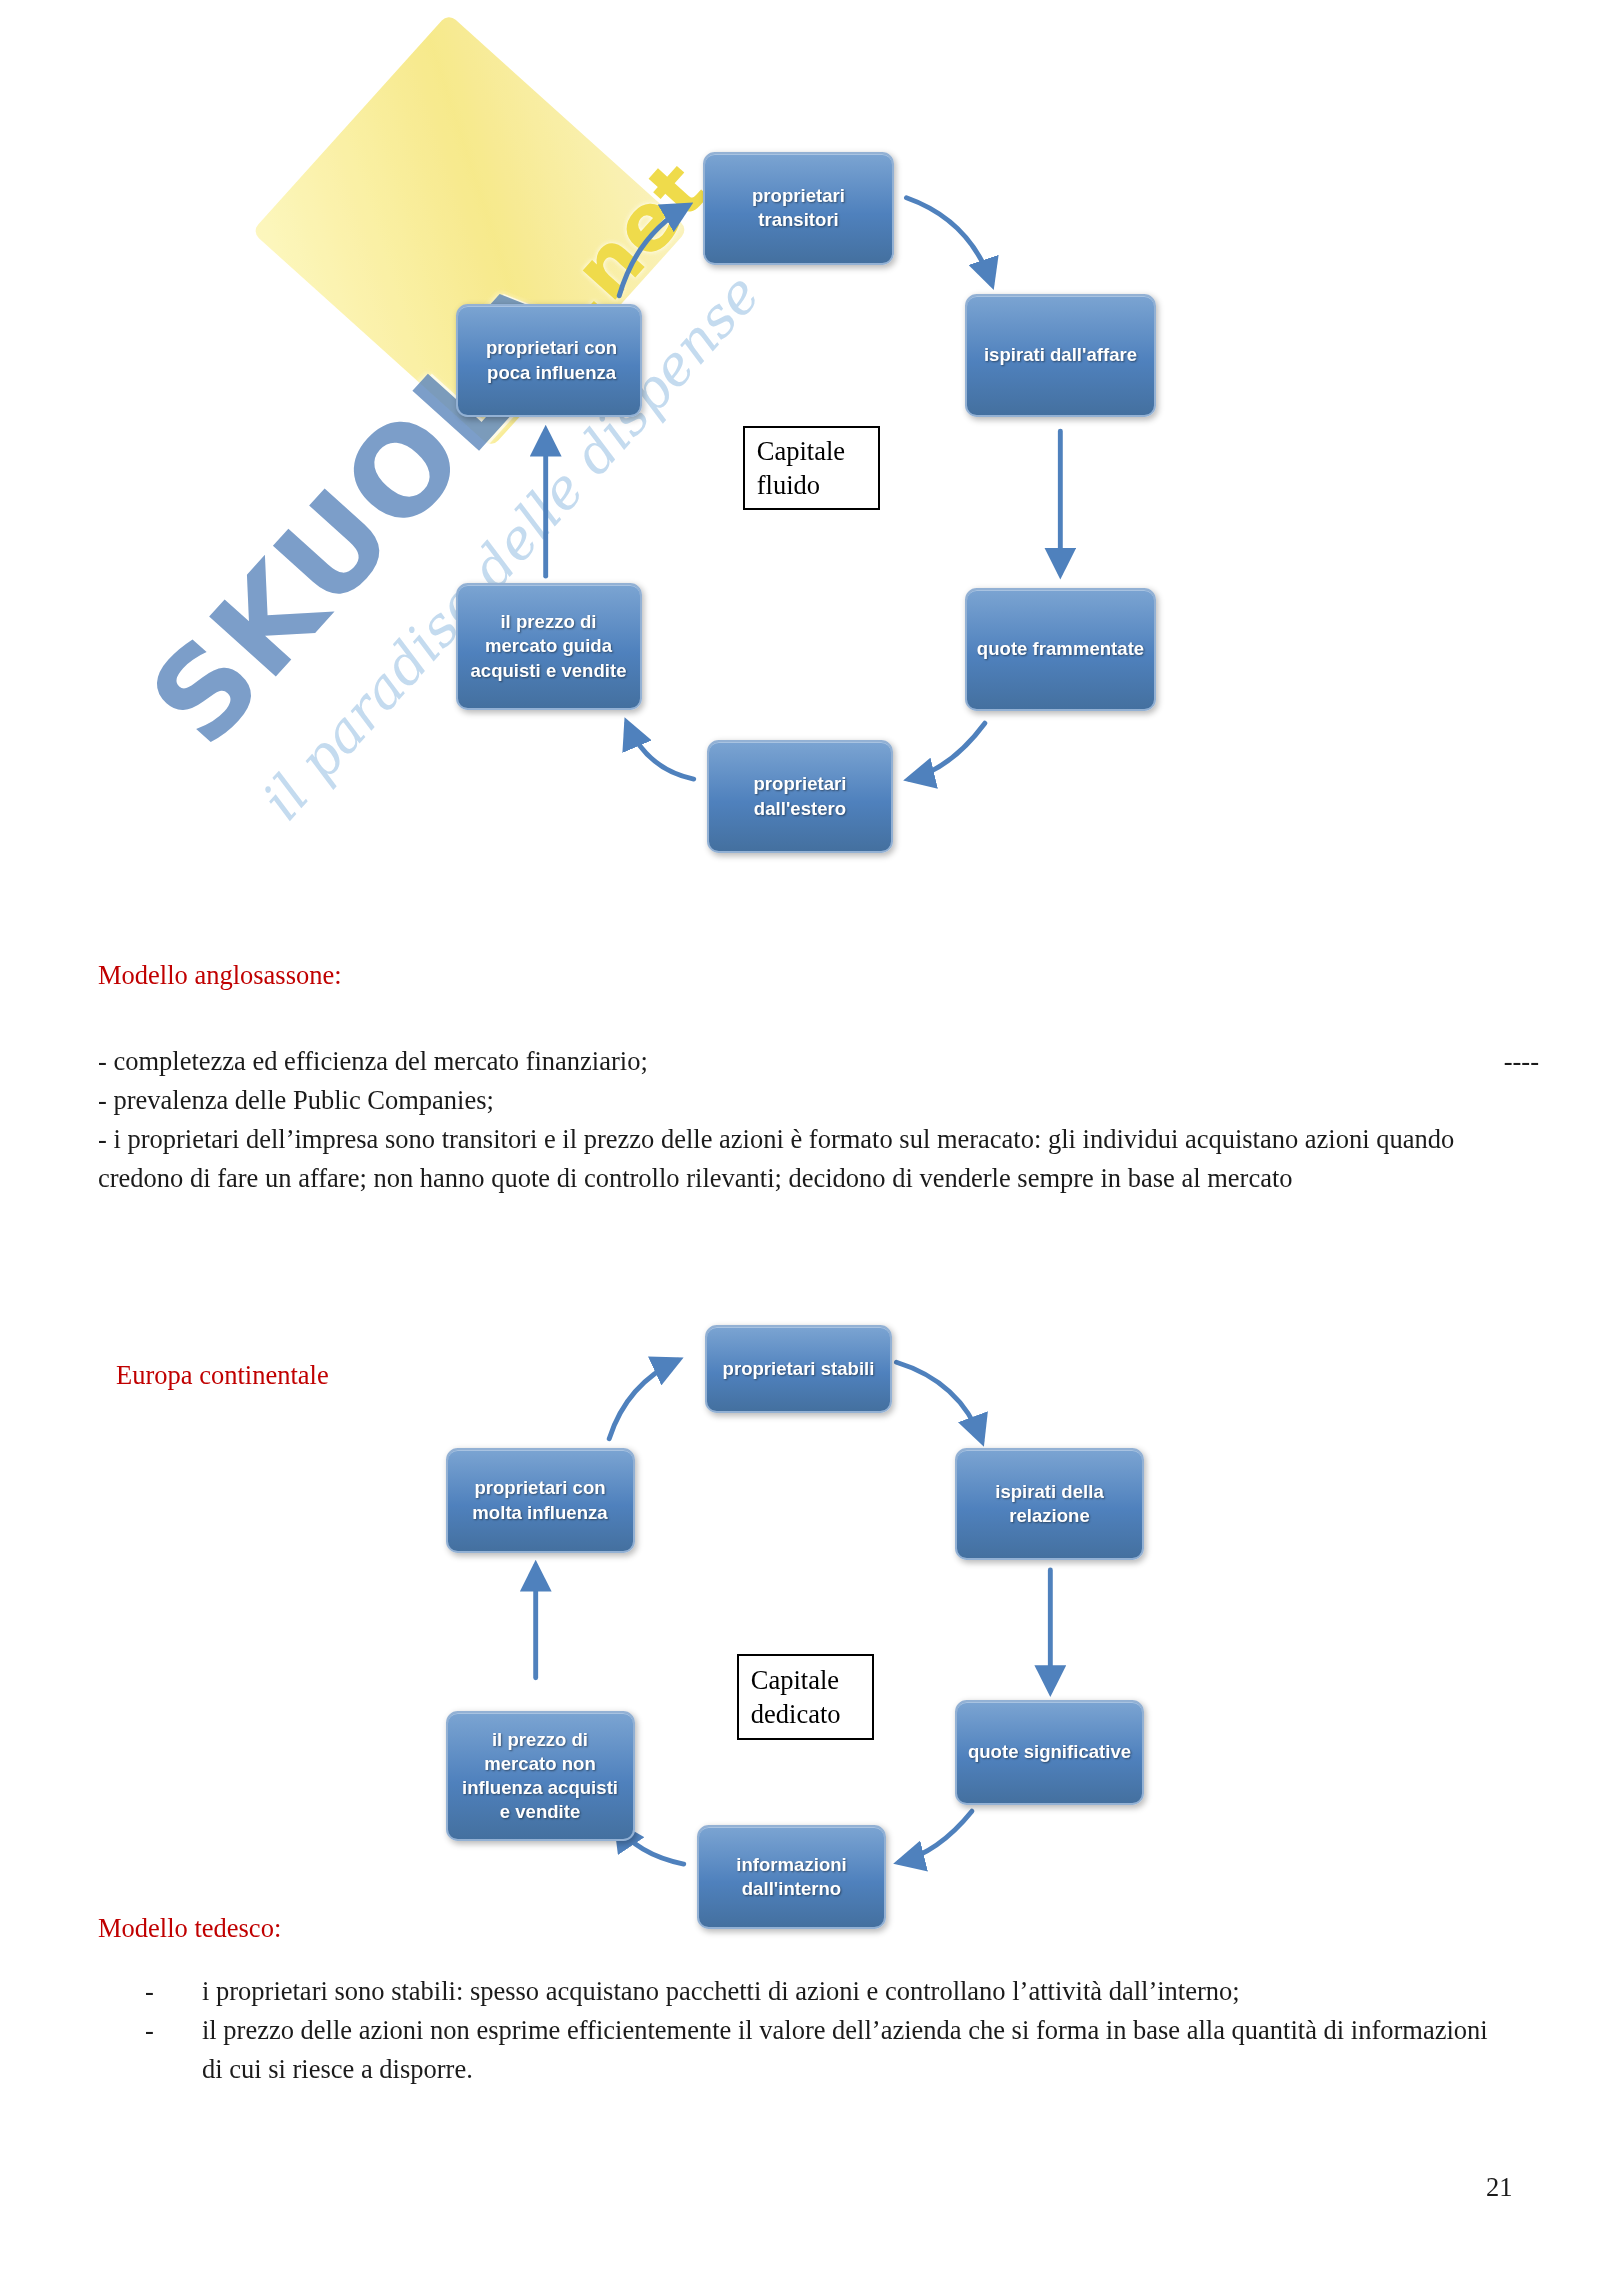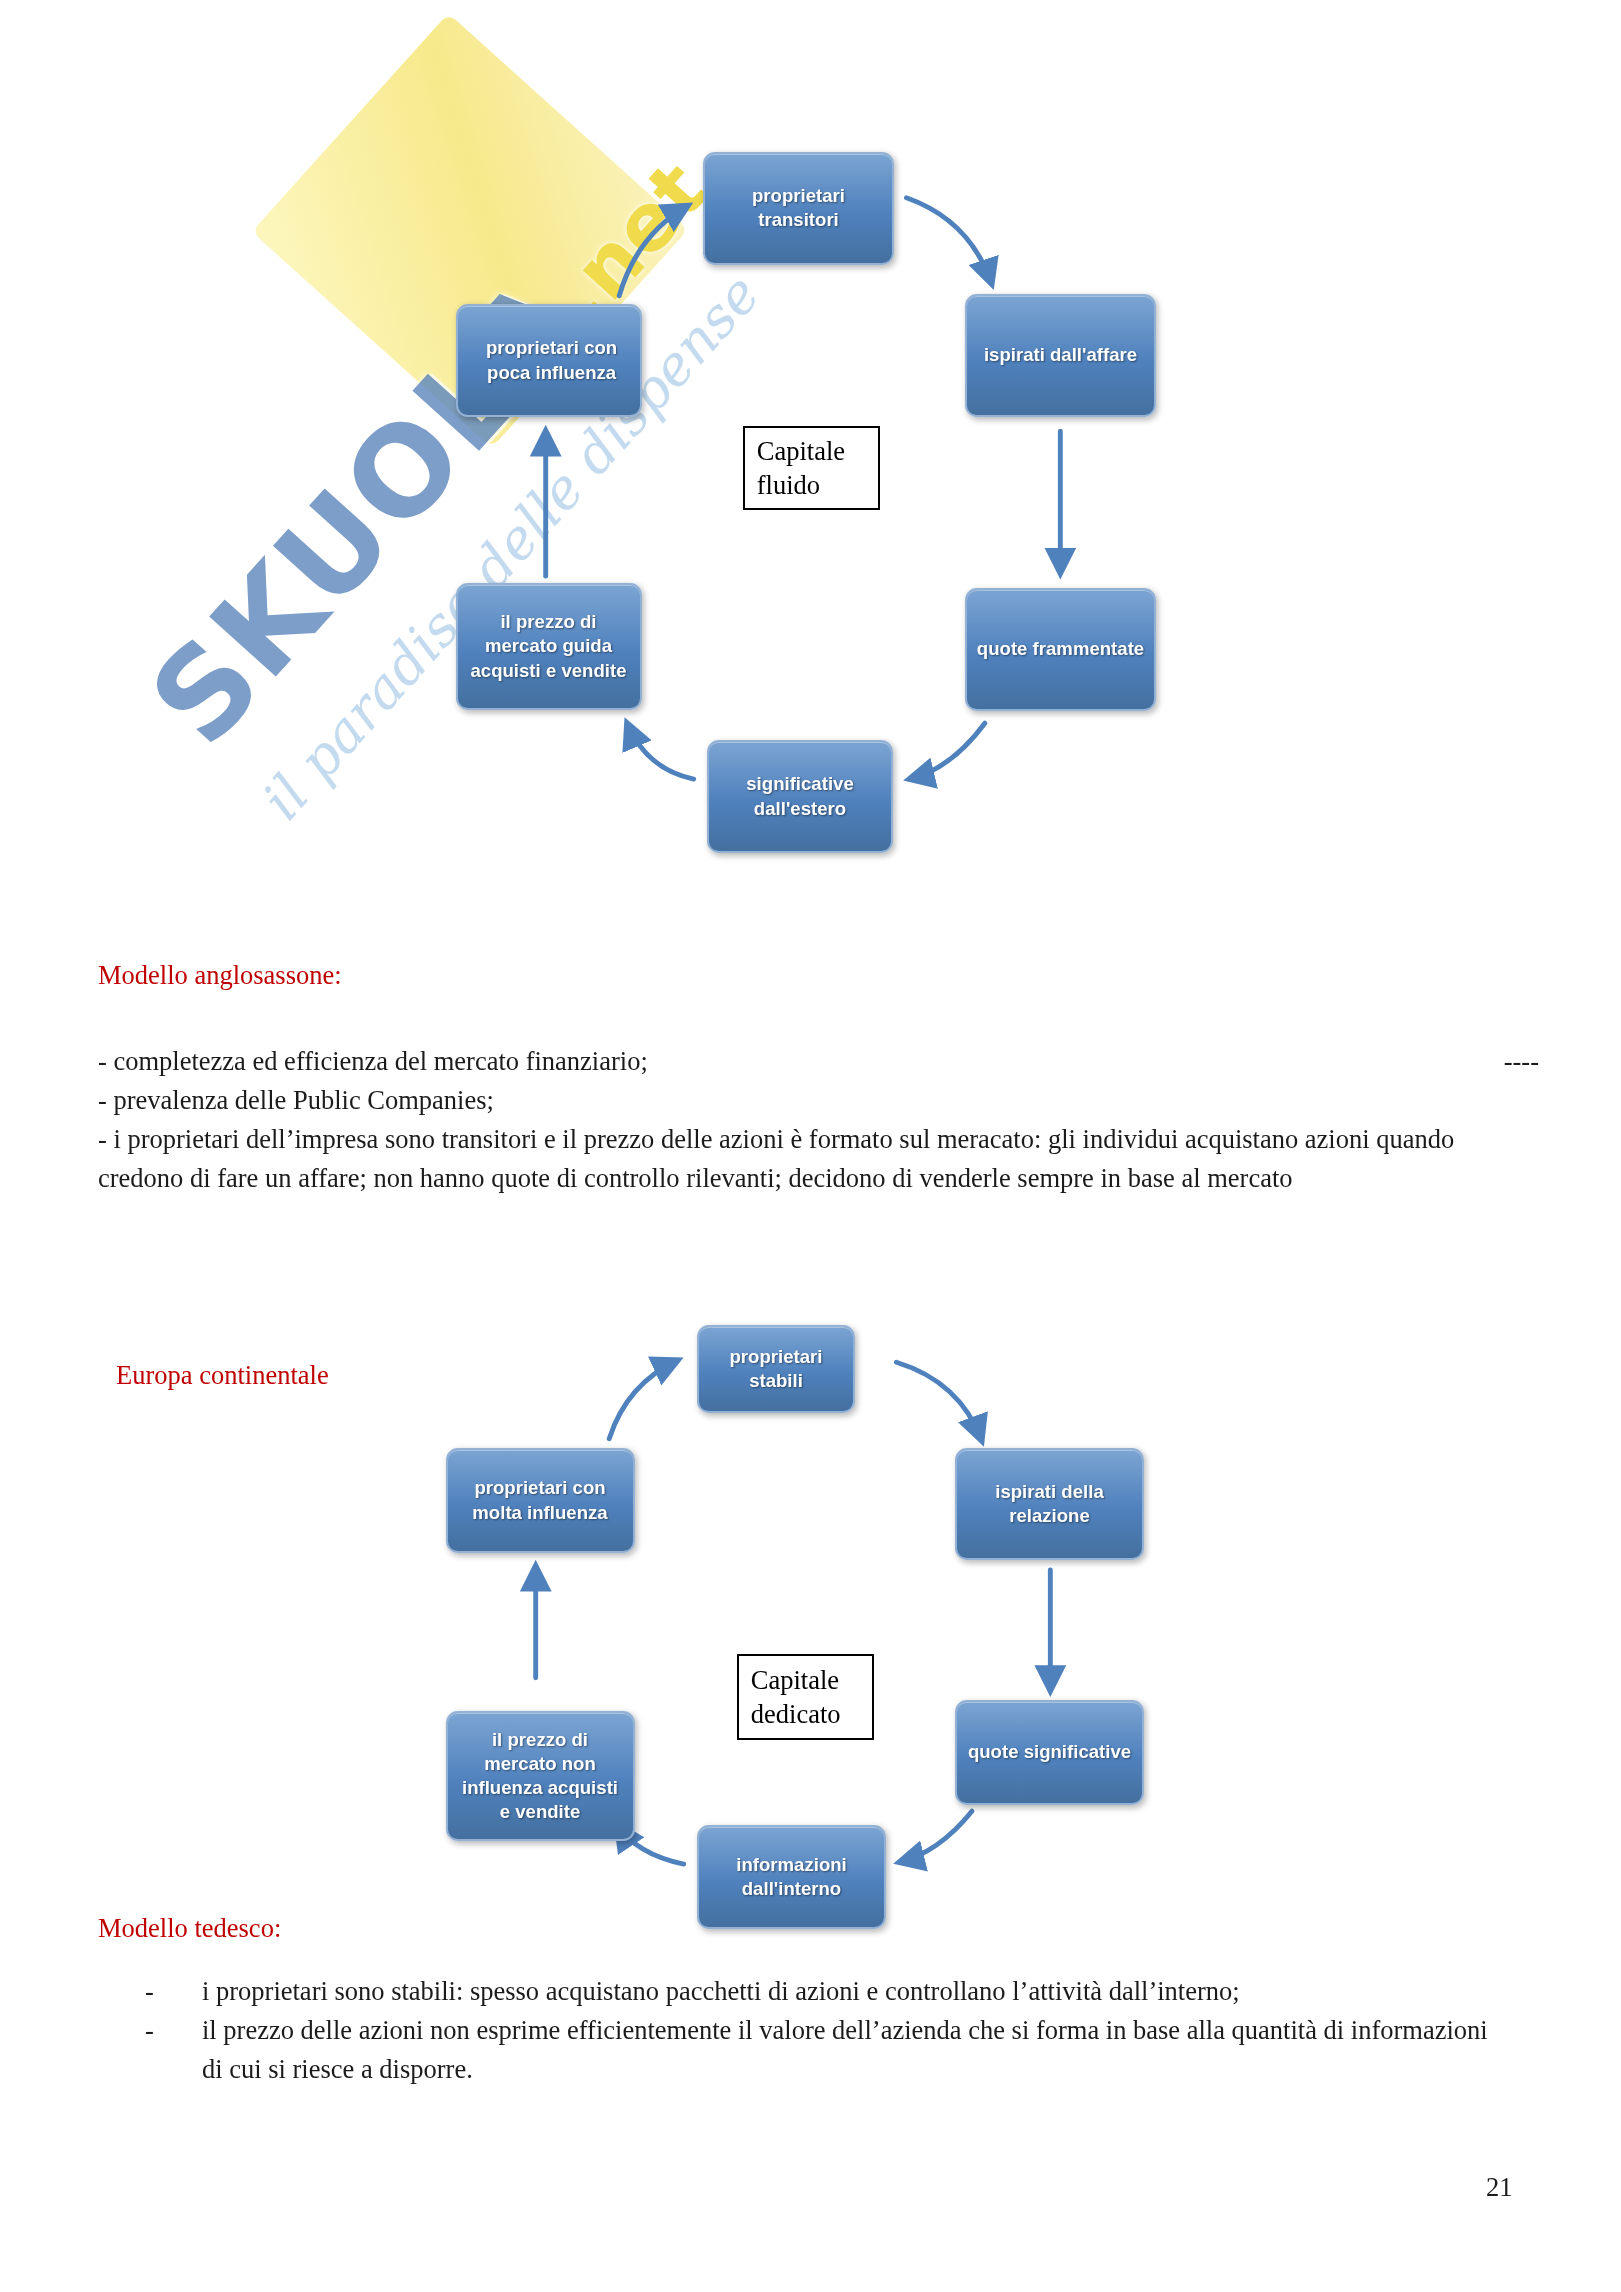--- a/index.html
+++ b/index.html
@@ -36,21 +36,21 @@
               padding:5.9px 11.8px;display:flex;align-items:center;text-align:left;}
 
   .d1 .n-top{left:272px;top:14.7px;width:191px;height:113px;}
   .d1 .n-ur{left:534px;top:157px;width:191px;height:123px;}
   .d1 .n-lr{left:534px;top:451px;width:191px;height:123px;}
   .d1 .n-bottom{left:276px;top:603px;width:186px;height:113px;}
   .d1 .n-ll{left:24.5px;top:446px;width:186px;height:127px;}
   .d1 .n-ul{left:24.5px;top:167px;width:186px;height:113px;padding-left:16px;}
   .d1 .n-center{left:312px;top:289px;width:137px;height:84px;}
 
-  .d2 .n-top{left:276px;top:11.8px;width:158px;height:88px;}
+  .d2 .n-top{left:284px;top:11.8px;width:187px;height:88px;}
   .d2 .n-ur{left:534px;top:135px;width:189px;height:112px;}
   .d2 .n-lr{left:534px;top:387px;width:189px;height:105px;}
   .d2 .n-bottom{left:276px;top:512px;width:189px;height:104px;}
   .d2 .n-ll{left:24.5px;top:374px;width:189px;height:130px;margin-top:24px;}
   .d2 .n-ul{left:24.5px;top:135px;width:189px;height:105px;}
   .d2 .n-center{left:316px;top:341px;width:137px;height:86px;}
 
   
   .red-heading{color:#c00000;font-size:26.5px;font-weight:normal;margin:0;}
   .sec-anglo{position:absolute;left:98px;top:929px;width:1441px;z-index:3;font-size:26.5px;line-height:39px;margin-top:27px;}
@@ -89,21 +89,21 @@
         <path d="M 642 300 L 642 445" marker-end="url(#ah1)"></path>
         <path d="M 565 598 Q 530 645 488 655" marker-end="url(#ah1)"></path>
         <path d="M 268 655 Q 220 645 200 598" marker-end="url(#ah1)"></path>
         <path d="M 117 448 L 117 300" marker-end="url(#ah1)"></path>
         <path d="M 192 162 Q 210 100 262 70" marker-end="url(#ah1)"></path>
       </g>
     </svg>
     <div class="node n-top">proprietari transitori</div>
     <div class="node n-ur">ispirati dall'affare</div>
     <div class="node n-lr">quote frammentate</div>
-    <div class="node n-bottom">significative dall'estero</div>
+    <div class="node n-bottom">proprietari dall'estero</div>
     <div class="node n-ll">il prezzo di mercato guida acquisti e vendite</div>
     <div class="node n-ul">proprietari con poca influenza</div>
     <div class="center-box n-center">Capitale fluido</div>
   </div>
 
   <div class="sec-anglo">
     <h2 class="red-heading">Modello anglosassone:</h2>
     <div class="line-flex">
       <span>- completezza ed efficienza del mercato finanziario;</span>
       <span>----</span>

